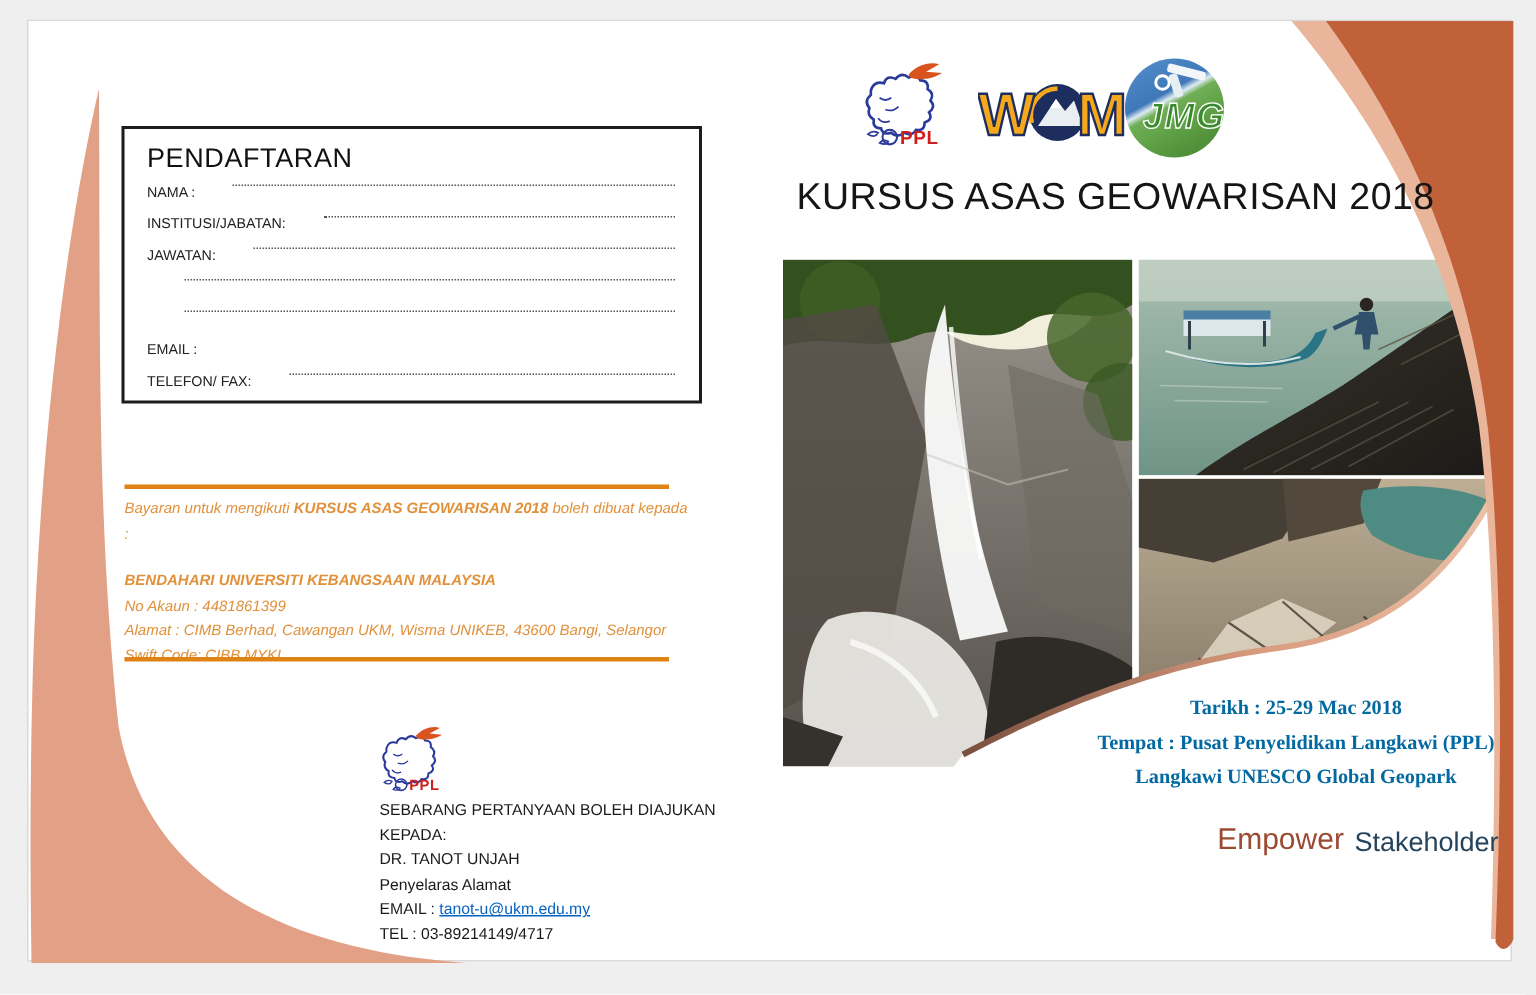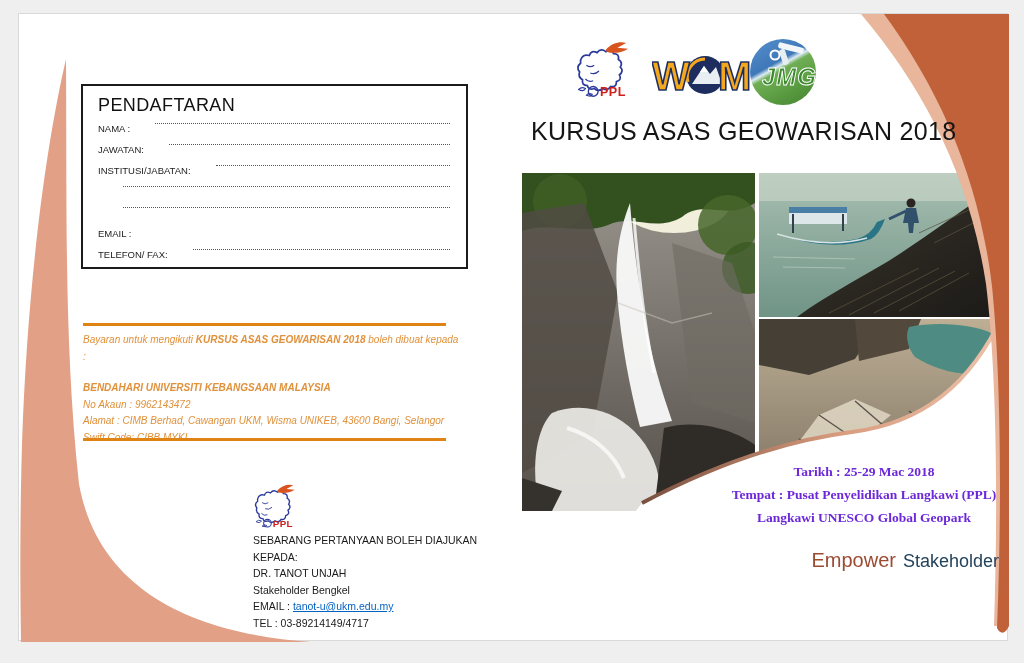--- a/index.html
+++ b/index.html
@@ -44,21 +44,21 @@
   }
   .photo{overflow:hidden;z-index:1;}
   .photo-wf{left:503px;top:159px;width:233px;height:338px;}
   .photo-boat{left:740px;top:159px;width:232px;height:144px;}
   .photo-rocks{left:740px;top:305px;width:232px;height:158px;}
   .arc-mask{left:503px;top:287px;z-index:5;}
   .swoosh{left:0;top:0;z-index:6;pointer-events:none;}
   .date-block{
     left:690px;top:446px;width:310px;text-align:center;z-index:8;
     font-family:"Liberation Serif",serif;font-weight:bold;font-size:13.5px;
-    line-height:23px;color:#6d28d9;
+    line-height:23px;color:#0369a1;
   }
   .tagline{
     left:700px;top:535px;width:280px;z-index:8;display:flex;
     justify-content:flex-end;align-items:flex-end;gap:7px;
   }
   .tagline .empower{font-size:20px;color:#9c4b33;}
   .tagline .stakeholder{font-size:18px;color:#24435c;}
   svg text{font-family:"Liberation Sans",sans-serif;}
 </style>
 </head>
@@ -72,25 +72,25 @@
     <path d="M865,0 C922,78 960,165 973,272 C982,362 983,490 978,614 C981,620 986,621 990,612 L990,0 Z" fill="#c0613a"></path>
   </svg>
 
   <div class="abs reg-box">
     <div class="reg-title">PENDAFTARAN</div>
     <div class="reg-row">
       <span class="lbl">NAMA :</span>
         <span class="dots"></span>
     </div>
     <div class="reg-row">
+      <span class="lbl">INSTITUSI/JABATAN:</span>
+        <span class="dots"></span>
+    </div>
+    <div class="reg-row">
       <span class="lbl">JAWATAN:</span>
-        <span class="dots"></span>
-    </div>
-    <div class="reg-row">
-      <span class="lbl">INSTITUSI/JABATAN:</span>
         <span class="dots"></span>
     </div>
     <div class="reg-row">
       <span class="lbl"></span>
         <span class="dots"></span>
     </div>
     <div class="reg-row">
       <span class="lbl"></span>
         <span class="dots"></span>
     </div>
@@ -101,21 +101,21 @@
     <div class="reg-row">
       <span class="lbl">TELEFON/ FAX:</span>
         <span class="dots"></span>
     </div>
   </div>
 
   <div class="abs pay-rule" style="top:309px"></div>
   <div class="abs pay-text">
     <div class="pay-intro"><span>Bayaran untuk mengikuti </span><b>KURSUS ASAS GEOWARISAN 2018</b><span> boleh dibuat kepada :</span></div>
     <div><b>BENDAHARI UNIVERSITI KEBANGSAAN MALAYSIA</b></div>
-    <div>No Akaun :  9962143472</div>
+    <div>No Akaun :  4481861399</div>
     <div>Alamat : CIMB Berhad, Cawangan UKM, Wisma UNIKEB, 43600 Bangi, Selangor</div>
     <div>Swift Code: CIBB MYKL</div>
   </div>
   <div class="abs pay-rule" style="top:424px"></div>
 
   <div class="abs ppl-small">
     <svg width="50" height="52" viewBox="0 0 66 68">
       <defs>
         <g id="ppl-sym">
           <path d="M14,22 q2,-7 9,-5 q2,-6 8,-3 q4,-5 9,-1 q6,-3 8,2 q6,0 5,6 q5,3 2,8 q4,4 -1,8 q3,5 -3,7 q0,6 -6,5 q-3,5 -8,2 q-5,4 -9,0 q-6,2 -7,-3 q-6,0 -5,-6 q-5,-3 -3,-8 q-4,-5 1,-9 z" fill="none" stroke="#2b3a9b" stroke-width="1.8"></path>
@@ -126,21 +126,21 @@
           <text x="34" y="59" font-size="13" font-weight="bold" fill="#cf1f1c" letter-spacing="0.5">PPL</text>
         </g>
       </defs>
       <use href="#ppl-sym"></use>
     </svg>
   </div>
 
   <div class="abs contact">
     <div>SEBARANG PERTANYAAN BOLEH DIAJUKAN KEPADA:</div>
     <div>DR. TANOT UNJAH</div>
-    <div>Stakeholder Bengkel</div>
+    <div>Penyelaras Alamat</div>
     <div><span>EMAIL : </span><a href="#">tanot-u@ukm.edu.my</a></div>
     <div>TEL : 03-89214149/4717</div>
   </div>
 
   <div class="abs logo-ppl2">
     <svg width="64" height="66" viewBox="0 0 66 68">
         <use href="#ppl-sym"></use>
       </svg>
   </div>
 

